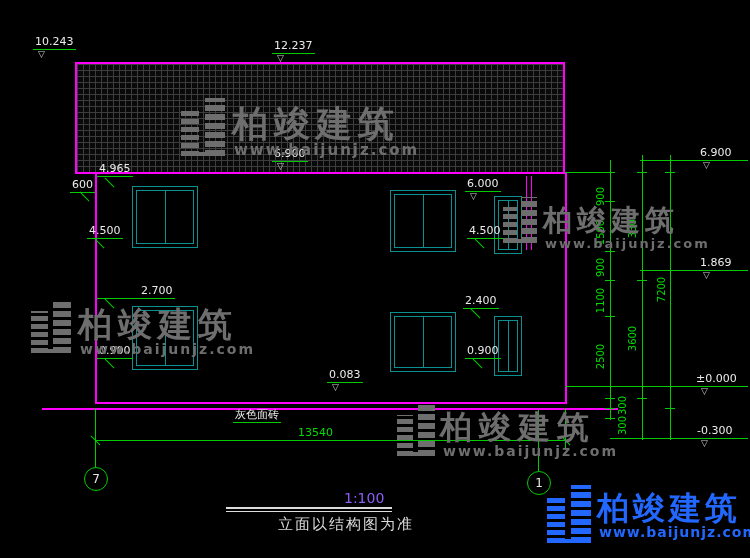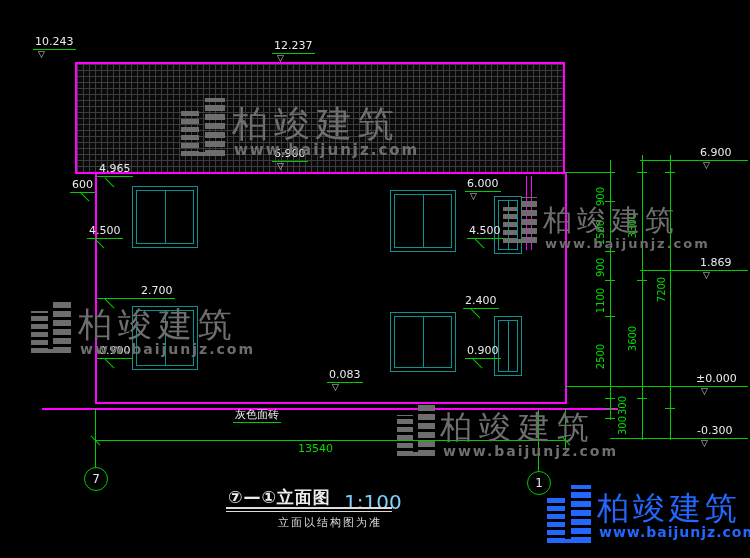--- a/index.html
+++ b/index.html
@@ -12,38 +12,38 @@
         background-image:repeating-linear-gradient(to right,#3d3d3d 0 1px,transparent 1px 6px),
                          repeating-linear-gradient(to bottom,#3d3d3d 0 1px,transparent 1px 6px);}
   .bldg{position:absolute;left:95px;top:172px;width:468px;height:228px;border:2px solid #ff00ff;background:#000;}
   
   .hl{position:absolute;height:1px;background:#00cc00;}
   .vl{position:absolute;width:1px;background:#00cc00;}
   .tick{position:absolute;width:10px;height:1px;background:#00cc00;}
   .slash{position:absolute;width:13px;height:1px;background:#00cc00;transform:rotate(45deg);}
   .lbl{position:absolute;color:#ececec;font-size:11px;line-height:12px;white-space:nowrap;
        border-bottom:1px solid #00cc00;padding:0 2px 1px 2px;}
-  .gtxt{position:absolute;color:#00dd00;font-size:11px;line-height:12px;white-space:nowrap;margin-top:16px;}
+  .gtxt{position:absolute;color:#00dd00;font-size:11px;line-height:12px;white-space:nowrap;}
   .mark{position:absolute;color:#cfcfcf;font-size:9px;line-height:9px;}
   .vdim{position:absolute;width:40px;text-align:center;color:#00dd00;font-size:10px;line-height:13px;
         transform:rotate(-90deg);white-space:nowrap;}
   
   .win{position:absolute;border:1px solid #0c9090;background:#000;}
   .win .in{position:absolute;left:3px;right:3px;top:3px;bottom:3px;border:1px solid #0c9090;}
   .win .mv{position:absolute;left:50%;top:3px;bottom:3px;width:1px;background:#0c9090;}
   
   .bubble{position:absolute;width:22px;height:22px;border:1px solid #00cc00;border-radius:50%;
           color:#e8e8e8;font-size:12px;line-height:22px;text-align:center;}
   
   .title{position:absolute;color:#ececec;font-weight:bold;font-size:17px;letter-spacing:1px;white-space:nowrap;}
-  .scale{position:absolute;color:#7dd3fc;font-size:20px;white-space:nowrap;}
-  .subtitle{position:absolute;color:#dcdcdc;font-size:11px;letter-spacing:2px;white-space:nowrap;}
+  .scale{position:absolute;color:#8b5cf6;font-size:14px;white-space:nowrap;}
+  .subtitle{position:absolute;color:#dcdcdc;font-size:15px;letter-spacing:2px;white-space:nowrap;}
   .tline{position:absolute;background:#dcdcdc;}
   
-  .wm-name{position:absolute;font-weight:normal;white-space:nowrap;}
+  .wm-name{position:absolute;font-weight:bold;white-space:nowrap;}
   .wm-url{position:absolute;font-weight:bold;white-space:nowrap;}
   .bjicon{position:absolute;}
   .bjicon .t1{position:absolute;left:0;bottom:0;width:42%;height:78%;
               background:repeating-linear-gradient(to top,currentColor 0 5px,transparent 5px 8px);}
   .bjicon .t2{position:absolute;right:0;bottom:0;width:46%;height:100%;
               background:repeating-linear-gradient(to top,currentColor 0 6px,transparent 6px 9px);}
   .bjicon .base{position:absolute;left:0;bottom:0;width:100%;height:4px;background:currentColor;}
   .gray{color:#6e6e6e;}
   .blue{color:#2268ff;}
 </style>
@@ -175,21 +175,20 @@
   <span class="vdim" style="left:580px;top:350px;">2500</span>
   <span class="vdim" style="left:612px;top:219px;">3300</span>
   <span class="vdim" style="left:612px;top:332px;">3600</span>
   <span class="vdim" style="left:641px;top:283px;">7200</span>
   <span class="vdim" style="left:602px;top:399px;">300</span>
   <span class="vdim" style="left:602px;top:419px;">300</span>
 
   <span class="lbl" style="left:233px;top:409px;">灰色面砖</span>
   <span class="gtxt" style="left:298px;top:427px;">13540</span>
 
-  <span class="title" style="left:228px;top:486px;">⑦—①立面图</span>
   <span class="scale" style="left:344px;top:490px;">1:100</span>
   <div class="tline" style="left:226px;top:507px;width:166px;height:2px;"></div>
   <div class="tline" style="left:226px;top:511px;width:166px;height:1px;"></div>
   <span class="subtitle" style="left:278px;top:515px;">立面以结构图为准</span>
 
   <div class="bjicon gray" style="left:181px;top:98px;width:44px;height:58px;">
     <div class="t1"></div>
       <div class="t2"></div>
       <div class="base"></div>
     </div>

